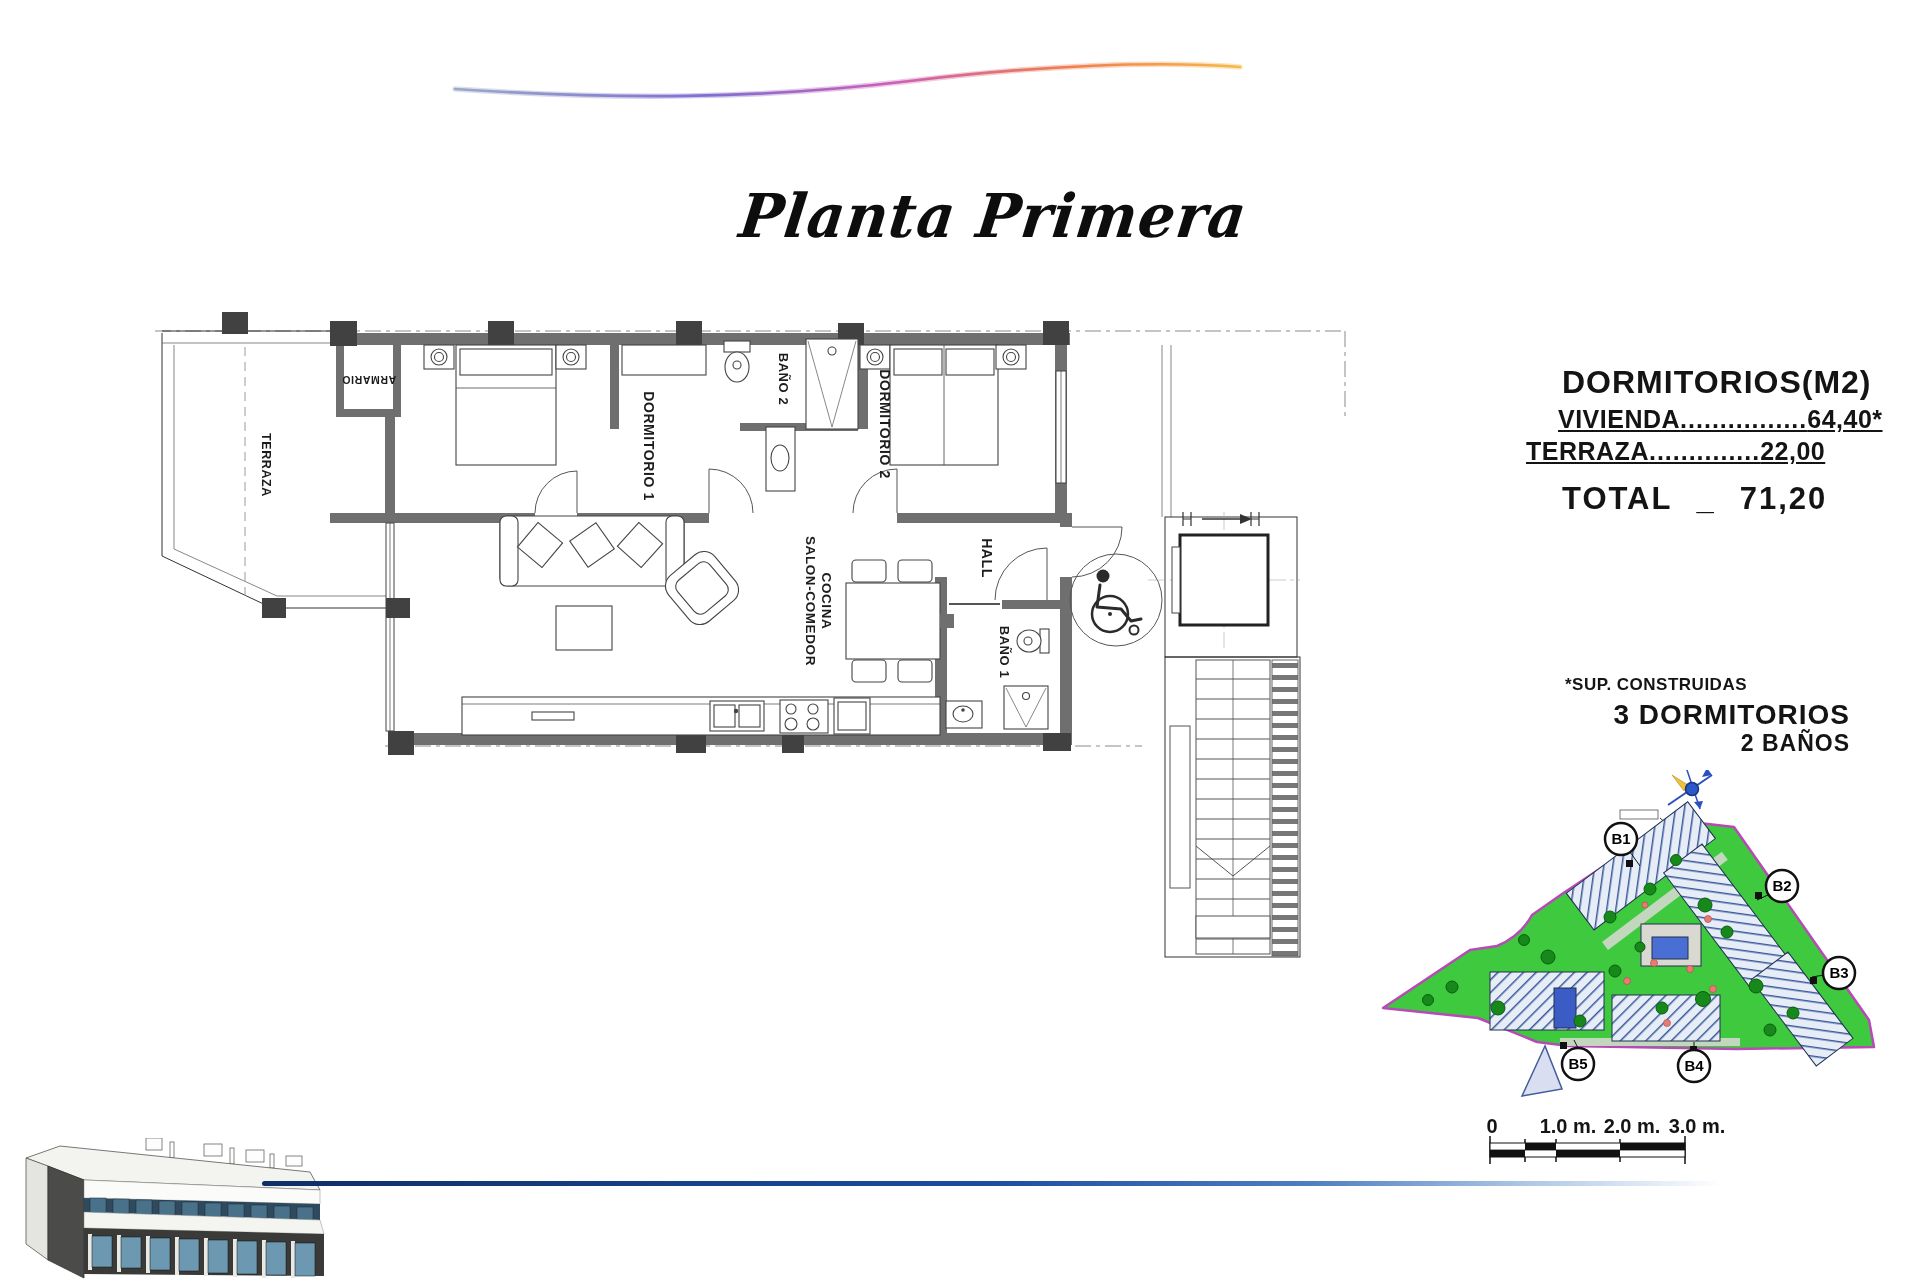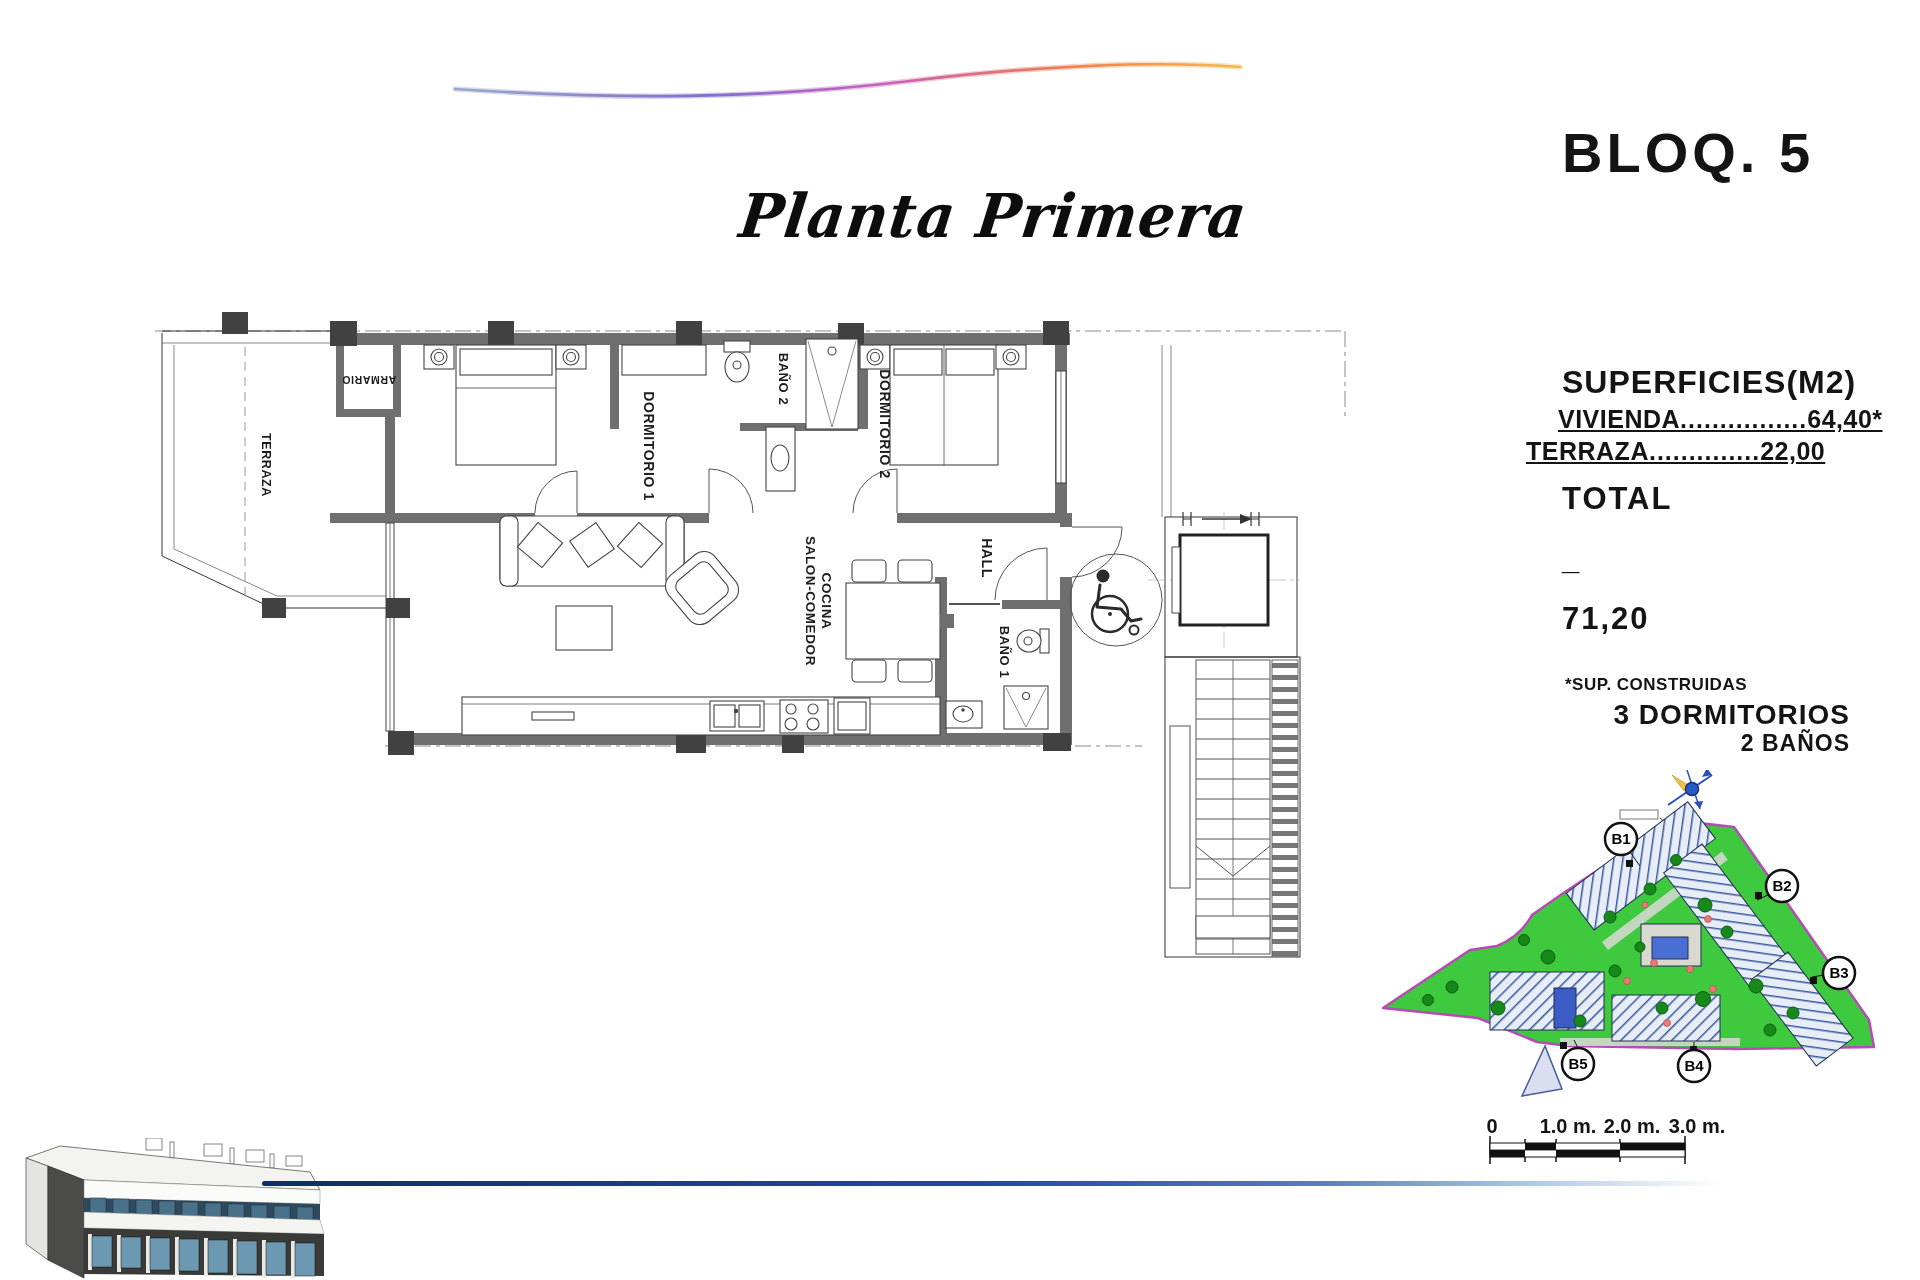--- a/index.html
+++ b/index.html
@@ -10,21 +10,21 @@
   #title{left:740px;top:182px;width:470px;text-align:center;
          font-family:"DejaVu Serif",serif;font-style:italic;font-weight:700;
          font-size:58px;color:#0d0d0d;transform:skewX(-7deg) scaleY(1.04);
          letter-spacing:1px;white-space:nowrap;}
   #bloq{left:1562px;top:120px;font-size:56px;letter-spacing:4px;}
   #numrow{left:1562px;top:196px;width:296px;display:flex;justify-content:space-between;
           font-size:56px;letter-spacing:2px;}
   #supheading{left:1562px;top:364px;font-size:32px;letter-spacing:1px;}
   .suprow{left:1558px;font-size:25px;letter-spacing:.5px;white-space:nowrap;text-decoration:underline;}
   .suprow .lead{letter-spacing:1px;}
-  #totalrow{left:1562px;top:481px;font-size:31px;letter-spacing:2px;display:flex;gap:24px;align-items:baseline;flex-direction:column;}
+  #totalrow{left:1562px;top:481px;font-size:31px;letter-spacing:2px;display:flex;gap:24px;align-items:baseline;}
   #supnote{left:1565px;top:675px;font-size:17px;letter-spacing:.5px;}
   #bedsnote{left:1500px;top:699px;width:350px;text-align:right;font-size:28px;letter-spacing:1px;}
   #bathsnote{left:1500px;top:730px;width:350px;text-align:right;font-size:23px;letter-spacing:1px;}
   #bottomline{left:262px;top:1181px;width:1460px;height:5px;border-radius:3px;
     background:linear-gradient(to right,#0e2f66 0%,#1d4da0 50%,#4f7fc0 72%,#a9c4e4 86%,rgba(255,255,255,0) 100%);}
   svg text.rm{font-family:"Liberation Sans",sans-serif;font-weight:700;fill:#1c1c1c;letter-spacing:.6px;}
   svg .wall{fill:#6f6f6f;}
   svg .pillar{fill:#414141;}
   svg .thin{stroke:#333;stroke-width:1;fill:none;}
   svg .thin2{stroke:#555;stroke-width:.7;fill:none;}
@@ -48,22 +48,21 @@
           <stop offset="0.78" stop-color="#ef7d4f"></stop>
         <stop offset="1" stop-color="#f7b84a"></stop>
       </linearGradient>
     </defs>
     <path d="M15,33 C180,44 320,43 470,25 C600,9 720,5 800,11" stroke="url(#swg)" stroke-width="5.5" opacity="0.35" fill="none" stroke-linecap="round"></path>
     <path d="M15,33 C180,44 320,43 470,25 C600,9 720,5 800,11" stroke="url(#swg)" stroke-width="2.6" fill="none" stroke-linecap="round"></path>
   </svg>
 
   <div class="abs" id="title">Planta Primera</div>
 
-  <div class="abs cad" id="bloq">BLOQ. 5</div>
-  <div class="abs cad" id="supheading">SUPERFICIES(M2)</div>
+  <div class="abs cad" id="supheading">DORMITORIOS(M2)</div>
   <div class="abs cad suprow" style="top:405px">
     <span>VIVIENDA</span><span class="lead">................</span><span>64,40*</span>
   </div>
   <div class="abs cad suprow" style="top:437px;left:1526px">
     <span>TERRAZA</span><span class="lead">..............</span><span>22,00</span>
   </div>
   <div class="abs cad" id="totalrow">
     <span>TOTAL</span>
     <span>_</span>
     <span>71,20</span>

